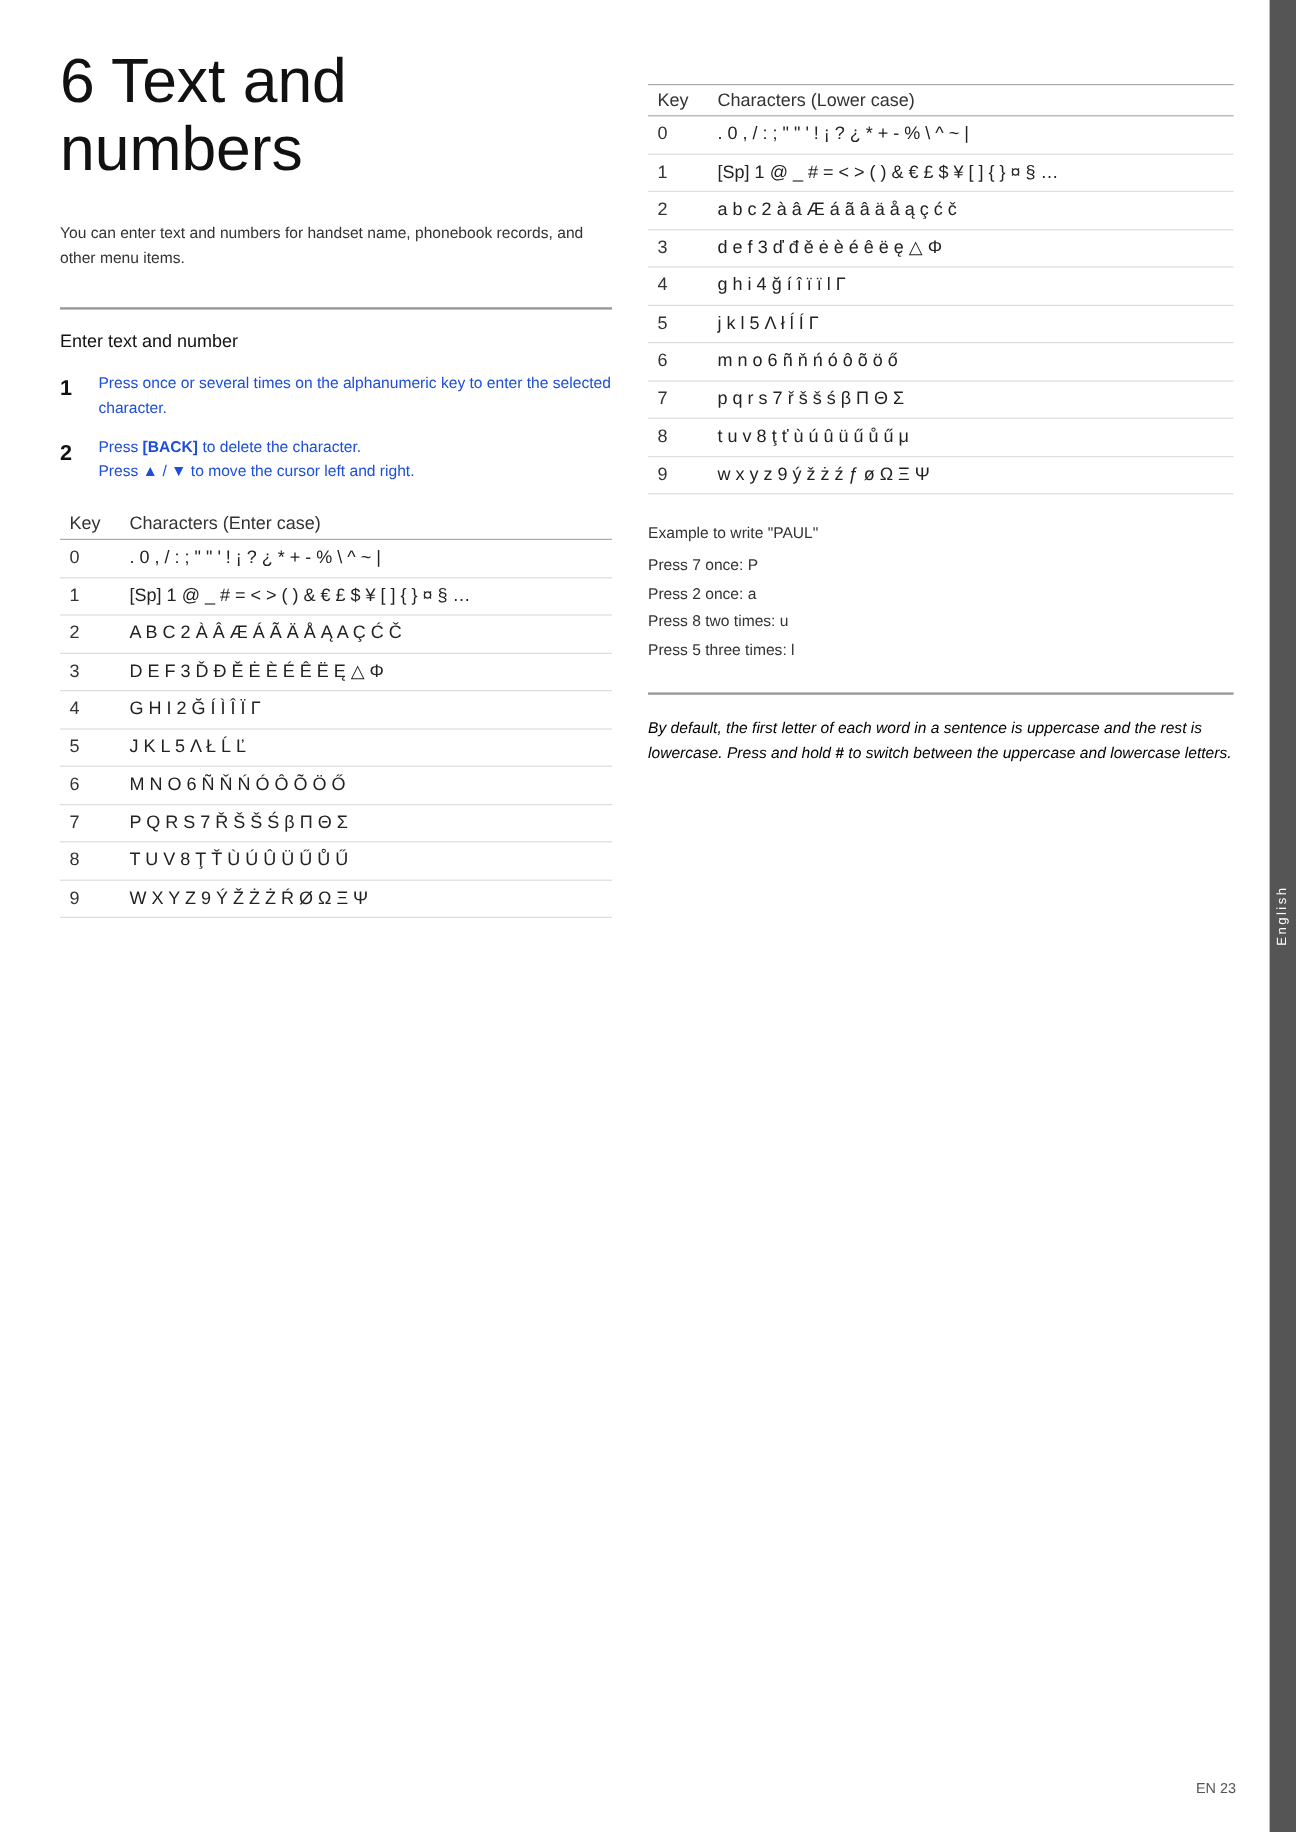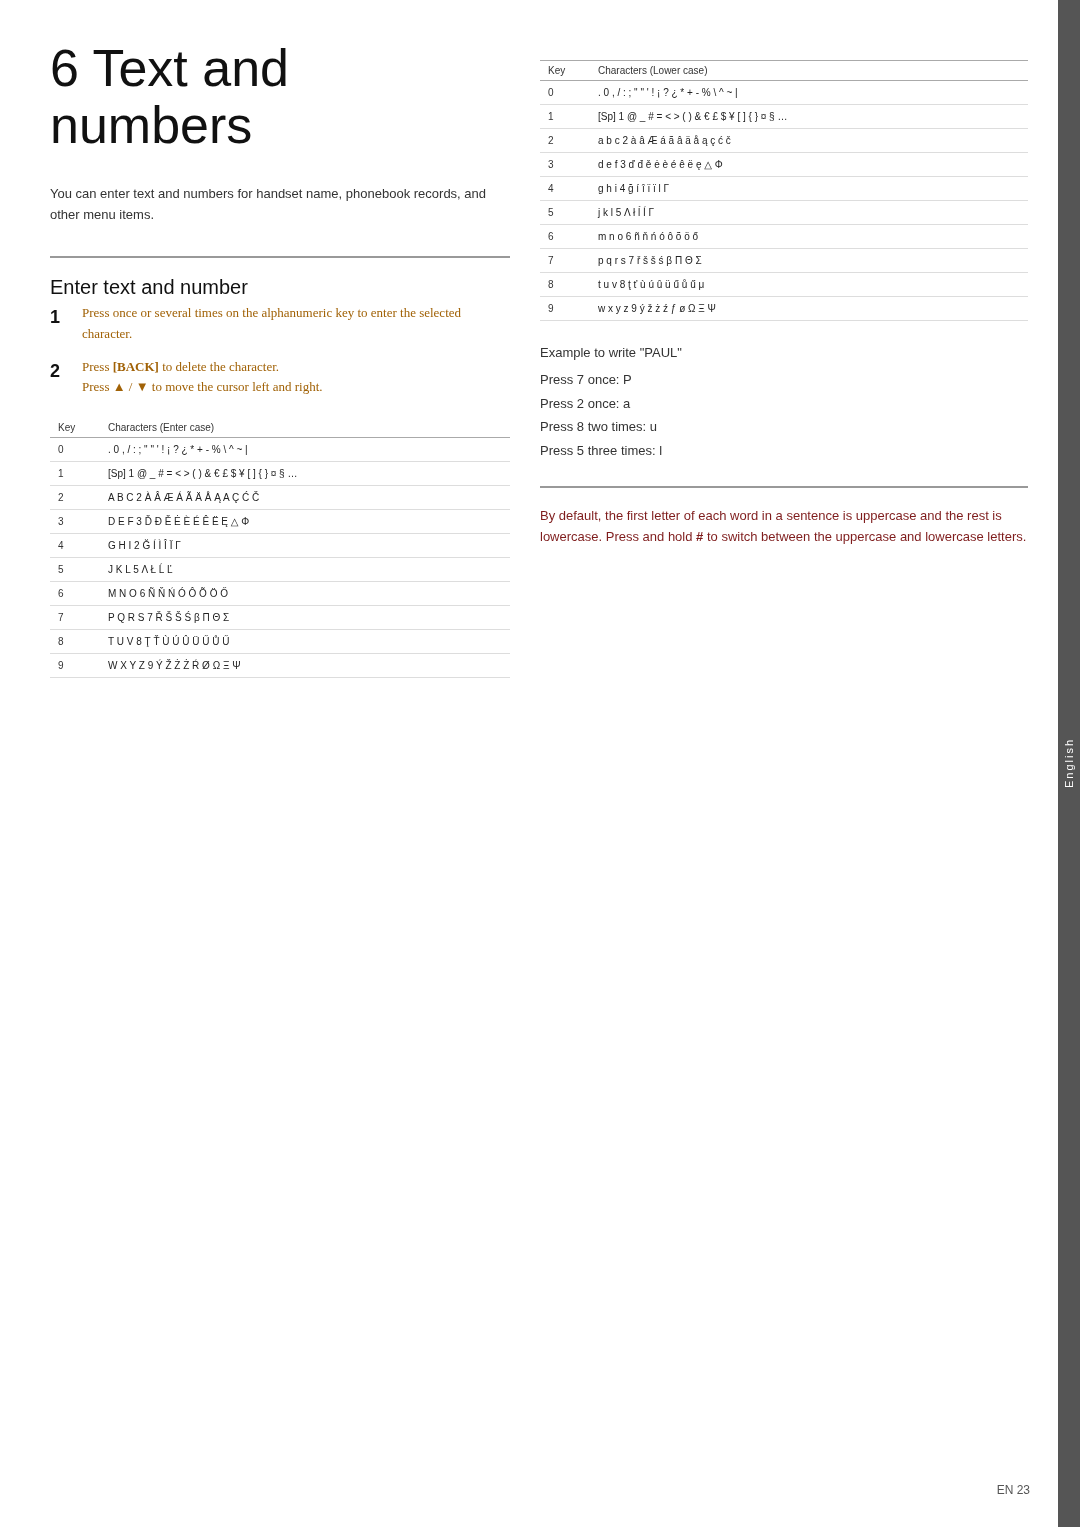--- a/index.html
+++ b/index.html
@@ -84,23 +84,23 @@
 
     
     .divider {
       border: none;
       border-top: 2px solid #999;
       margin-bottom: 18px;
     }
 
     
     .section-heading {
-      font-size: 20px;
+      font-size: 15px;
       font-weight: 400;
-      margin-bottom: 4px;
+      margin-bottom: 16px;
       color: #111;
     }
 
     
     .numbered-list {
       list-style: none;
       margin-bottom: 20px;
     }
     .numbered-list li {
       display: flex;
@@ -110,33 +110,32 @@
       line-height: 1.6;
     }
     .list-num {
       font-size: 18px;
       font-weight: bold;
       min-width: 20px;
       color: #111;
     }
     .list-content {
       flex: 1;
-      color: #a16207;
-      font-family: Liberation Serif, serif;
+      color: #1d4ed8;
     }
     .list-content strong {
       font-weight: bold;
     }
 
     
     .key-table {
       width: 100%;
       border-collapse: collapse;
-      margin-top: 10px;
-      font-size: 10px;
+      margin-top: 20px;
+      font-size: 15px;
     }
     .key-table th {
       text-align: left;
       font-weight: normal;
       padding: 4px 8px;
       border-bottom: 1px solid #aaa;
       color: #333;
     }
     .key-table td {
       padding: 4px 8px;
@@ -166,21 +165,22 @@
       font-size: 22px;
       font-weight: 400;
       margin-top: 16px;
       margin-bottom: 14px;
       color: #111;
     }
 
     .switch-text {
       font-size: 13px;
       line-height: 1.6;
-      color: #7f1d1d;
+      color: #000000;
+      font-style: italic;
     }
     .switch-text strong {
       font-weight: bold;
     }
 
     
     .page-footer {
       position: absolute;
       bottom: 30px;
       right: 50px;

